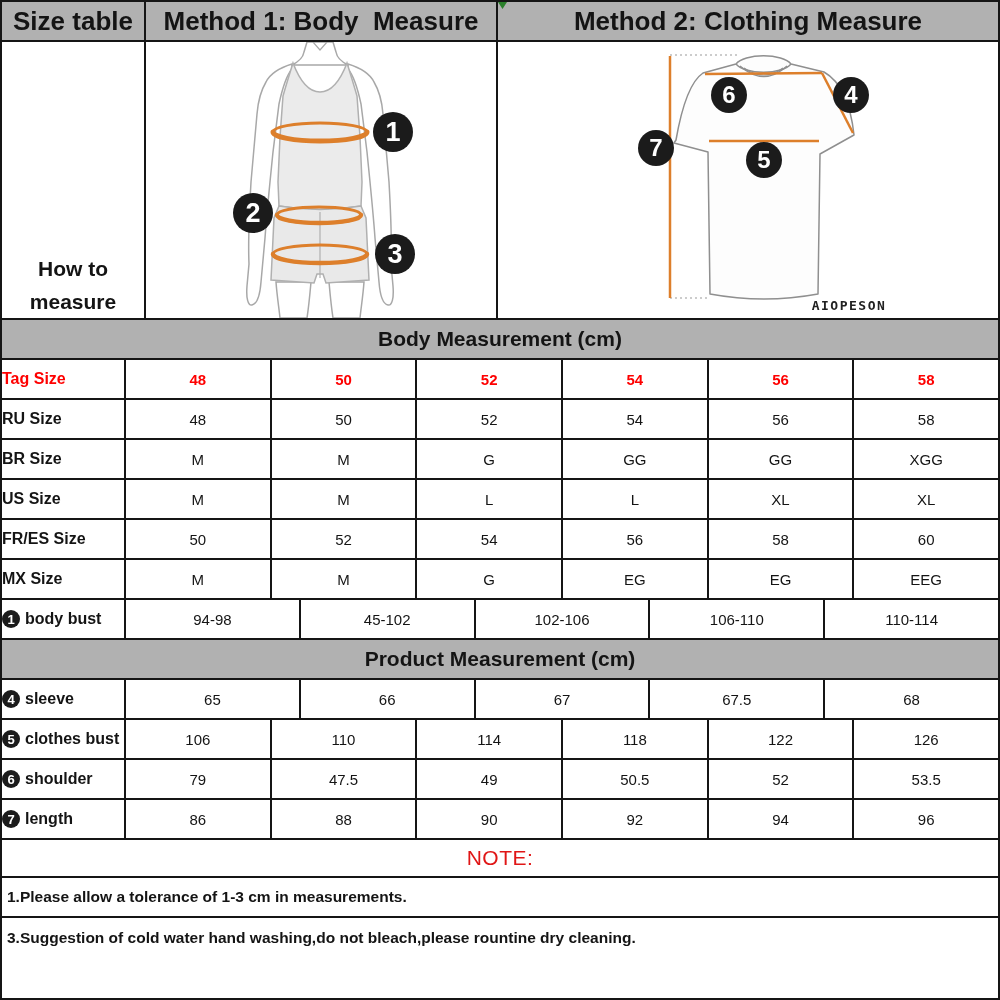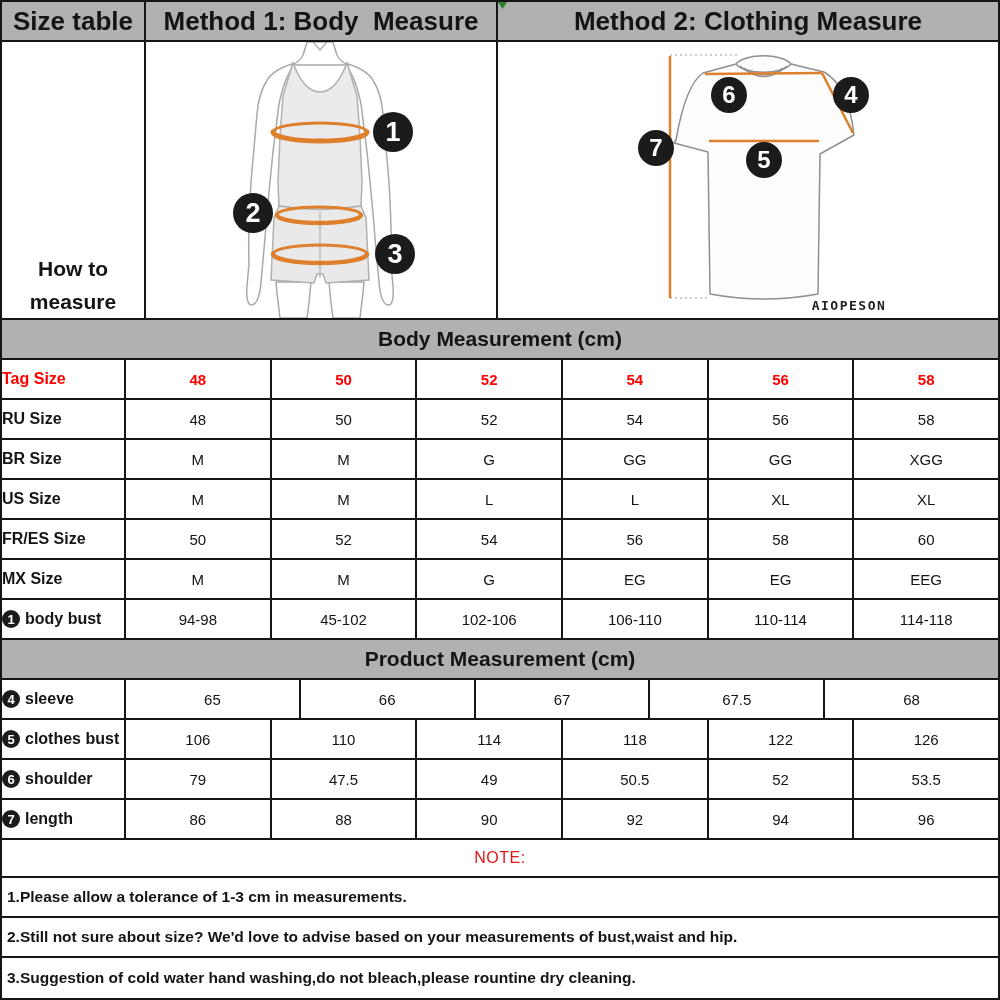--- a/index.html
+++ b/index.html
@@ -74,21 +74,21 @@
     width:18px; height:18px; border-radius:50%;
     background:#1b1b1b; color:#ffffff;
     font-size:13px; font-weight:bold;
     margin-right:5px; flex:0 0 auto;
   }
 
   
   .note-title-row { height:38px; }
   .note-title {
     flex:1; display:flex; align-items:center; justify-content:center;
-    font-size:16px; color:#e01616; letter-spacing:0.5px;
+    font-size:21px; color:#e01616; letter-spacing:0.5px;
   }
   .note-row { height:40px;font-weight:bold; }
   .note-row .note-text {
     flex:1; display:flex; align-items:center;
     padding-left:5px; font-size:15.5px;
   }
 </style>
 </head>
 <body>
 
@@ -264,21 +264,20 @@
   <div class="row m-row">
     <div class="lbl">
       <span class="badge">1</span>
       <span>body bust</span>
     </div>
     <div class="val">94-98</div>
     <div class="val">45-102</div>
     <div class="val">102-106</div>
     <div class="val">106-110</div>
     <div class="val">110-114</div>
-    <div class="val">114-118</div>
   </div>
 
   <div class="row title-row">
     <div class="title-bar">Product Measurement (cm)</div>
   </div>
 
   <div class="row m-row">
     <div class="lbl">
       <span class="badge">4</span>
       <span>sleeve</span>
@@ -329,19 +328,16 @@
     <div class="val">96</div>
   </div>
 
   <div class="row note-title-row">
     <div class="note-title">NOTE:</div>
   </div>
   <div class="row note-row">
     <div class="note-text">1.Please allow a tolerance of 1-3 cm in measurements.</div>
   </div>
   <div class="row note-row">
-    <div class="note-text">2.Still not sure about size? We'd love to advise based on your measurements of bust,waist and hip.</div>
-  </div>
-  <div class="row note-row">
     <div class="note-text">3.Suggestion of cold water hand washing,do not bleach,please rountine dry cleaning.</div>
   </div>
 
 </div>
 
 </body></html>

